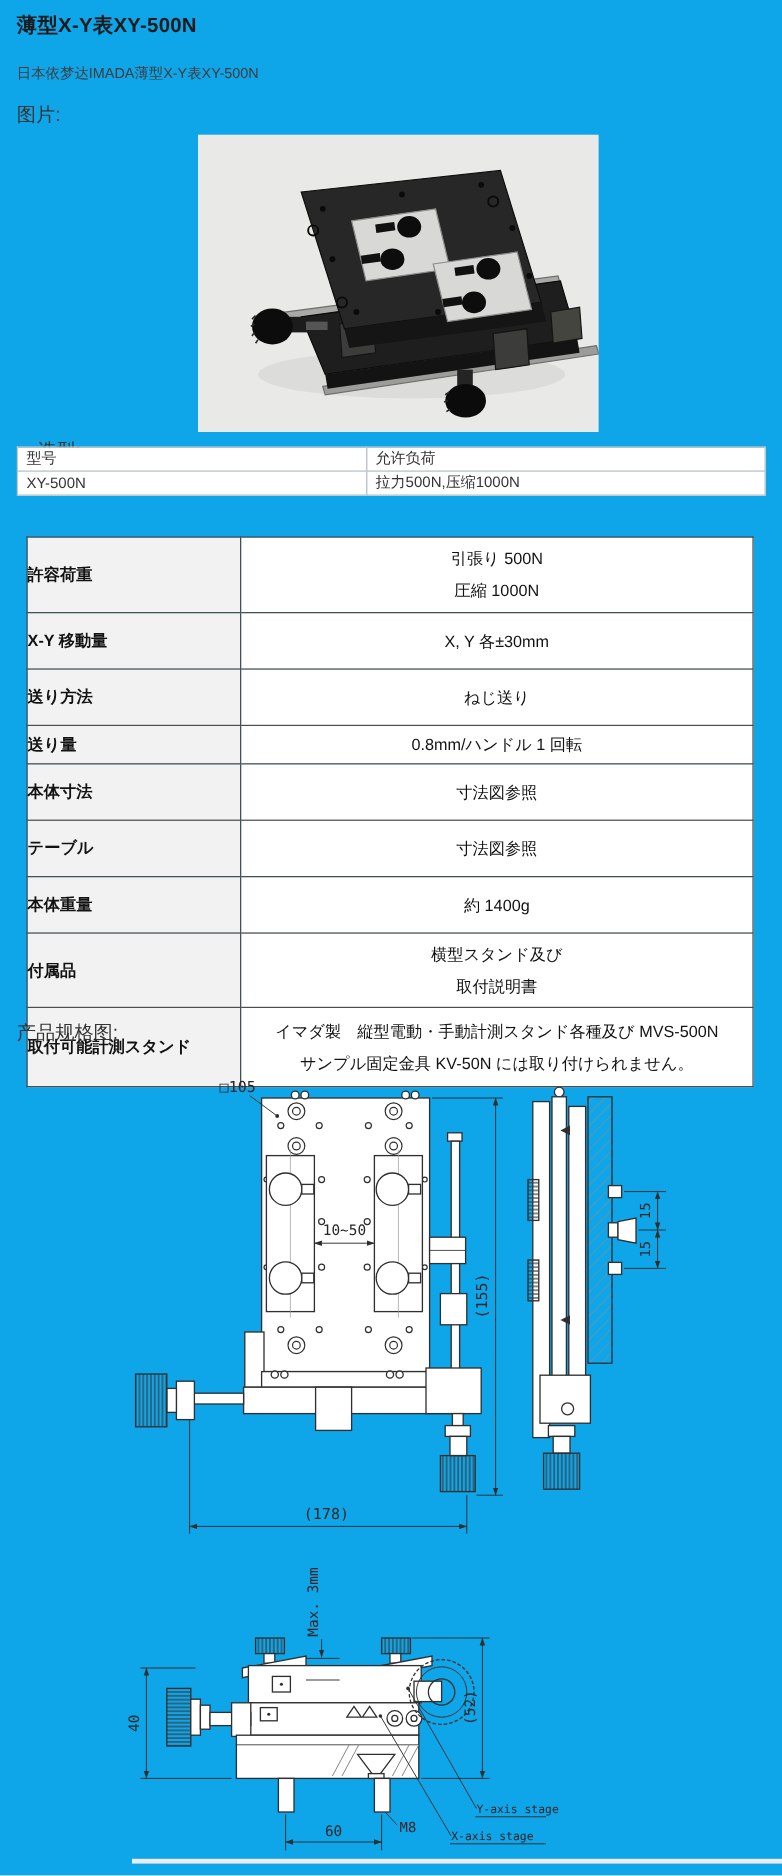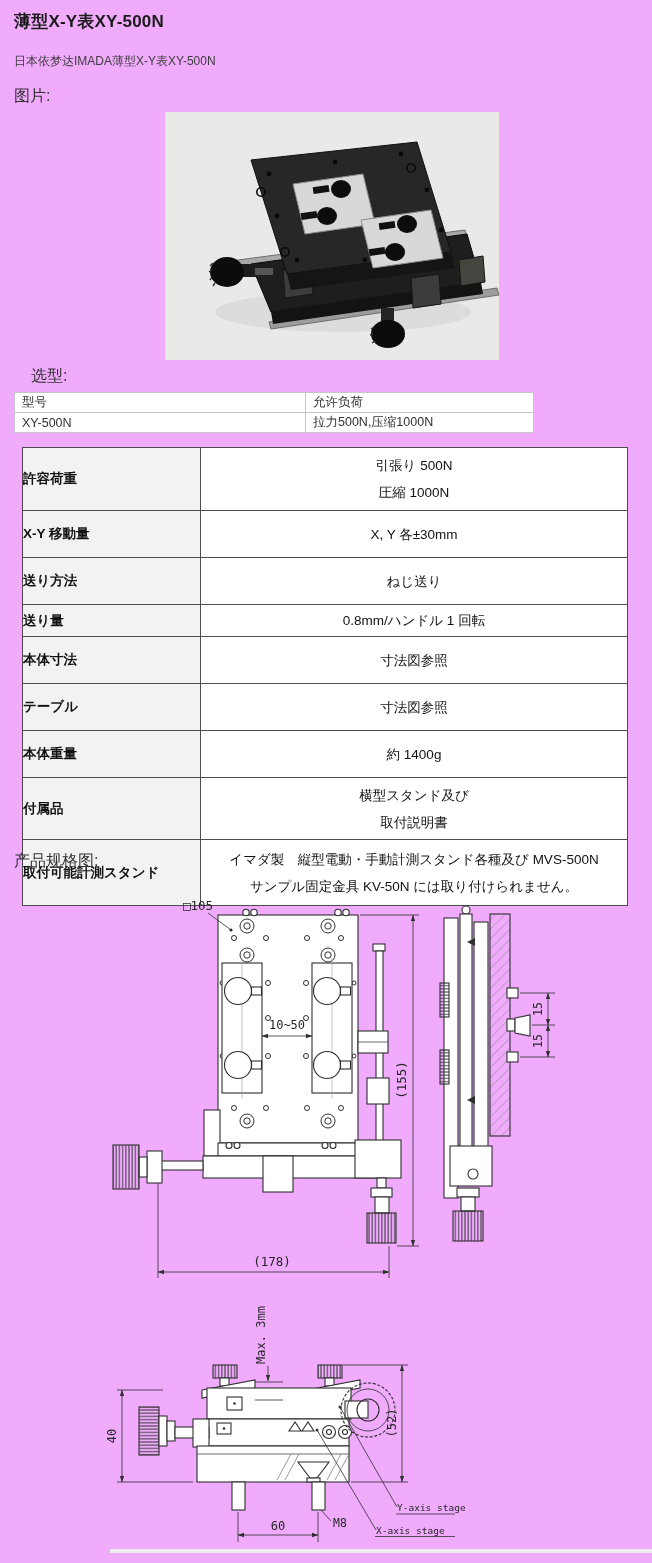--- a/index.html
+++ b/index.html
@@ -1,35 +1,35 @@
 <!DOCTYPE html>
 <html><head>
 <meta charset="utf-8">
 <style>
   * { margin:0; padding:0; box-sizing:border-box; }
   html,body { background:#fff; }
   .page {
-    position:relative; width:652px; height:1563px; background:#f0abfc;
+    position:relative; width:652px; height:1563px; background:#0ea5e9;
     font-family:"Liberation Sans","DejaVu Sans",sans-serif; color:#222;
     overflow:hidden;
   }
   .abs { position:absolute; }
   .page-title { left:14px; top:10px; font-size:17px; font-weight:bold; color:#1b1b1b; letter-spacing:0.2px; }
   .subtitle   { left:14px; top:53px; font-size:12px; color:#3d3d3d; }
   .sec-label  { font-size:16px; color:#333; }
   .lbl-image   { left:14px; top:86px; }
   .lbl-select  { left:31px; top:366px; }
   .lbl-diagram { left:14px; top:851px; }
 
   .photo { left:165px; top:112px; width:334px; height:248px; }
 
   table { border-collapse:collapse; }
 
   
-  .sel-table { left:14px; top:392px; width:520px; table-layout:fixed; }
+  .sel-table { left:14px; top:372px; width:624px; table-layout:fixed; }
   .sel-table td {
     border:1px solid #c6c6c6; font-size:12.5px; color:#333;
     padding:1px 7px; height:18px; background:#fff; vertical-align:middle;
   }
   .sel-table col.c1 { width:291px; }
 
   
   .spec-table { left:22px; top:447px; width:606px; table-layout:fixed; }
   .spec-table td { border:1px solid #4d4d4d; font-size:13.5px; color:#121212; vertical-align:middle; }
   .spec-table td.k { width:178px; background:#f2f2f2; font-weight:bold; padding-left:0; }

